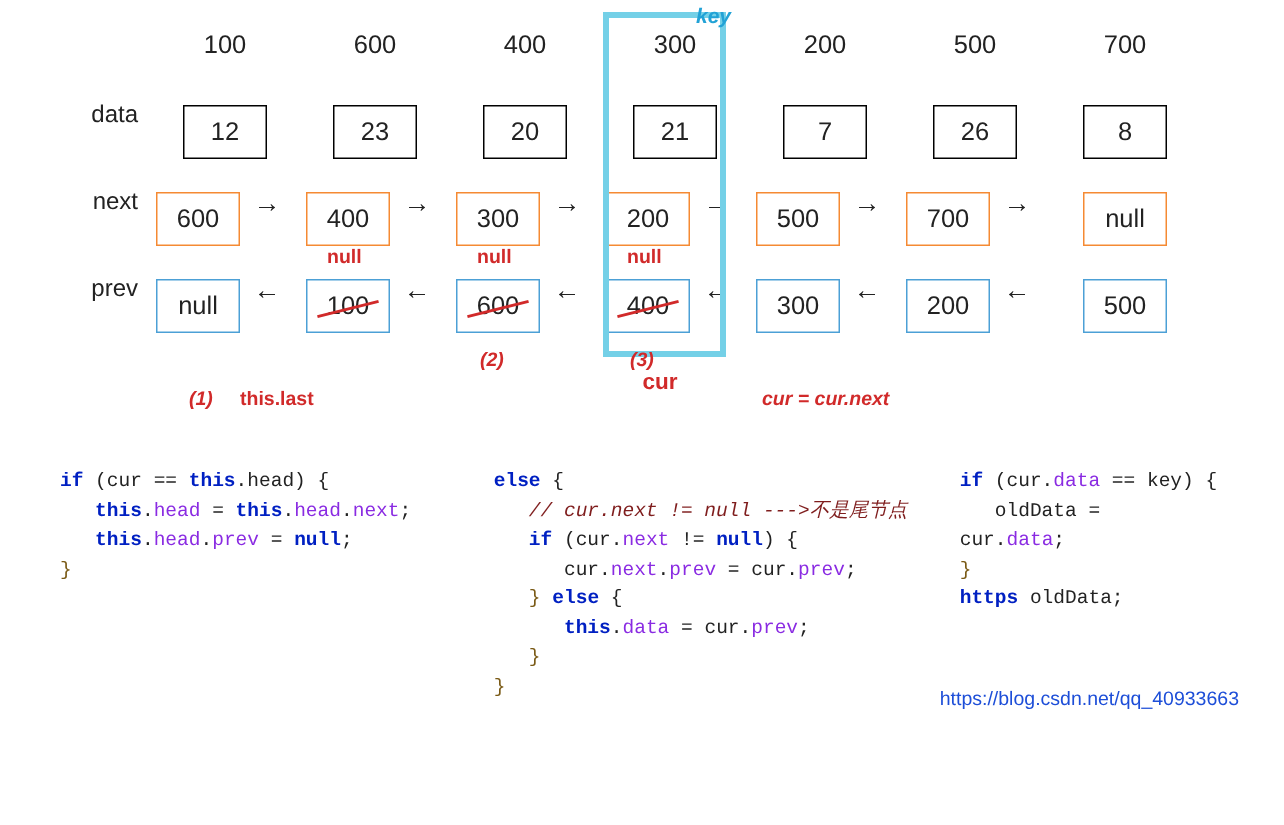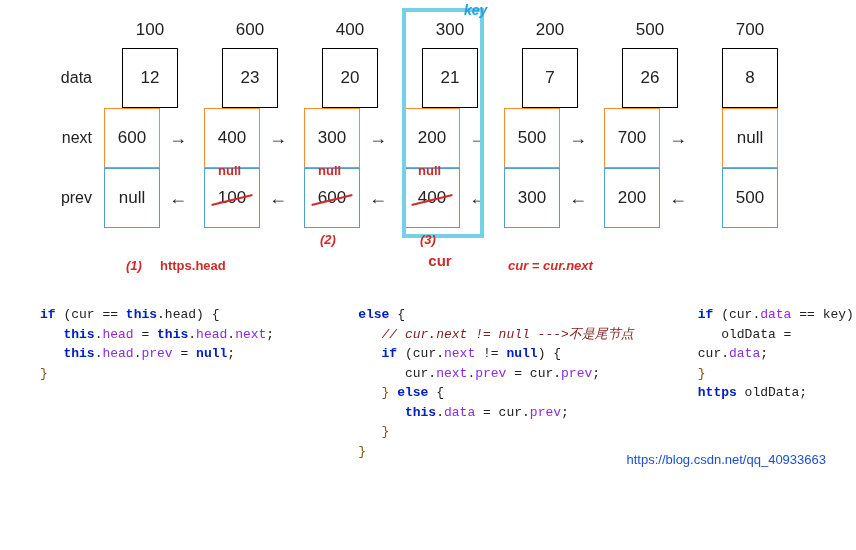--- a/index.html
+++ b/index.html
@@ -24,27 +24,28 @@
     padding-right: 8px;
     font-size: 16px;
   }
   .addr-cell {
     text-align: center;
     font-size: 17px;
     padding-bottom: 8px;
   }
   .cell {
     width: 56px;
-    height: 60px;
+    height: 36px;
     display: flex;
     align-items: center;
     justify-content: center;
     font-size: 17px;
     box-sizing: border-box;
     position: relative;
+    margin-top: 22px;
   }
   .cell.data { border: 1px solid #000; }
   .cell.next { border: 1px solid #f58a33; }
   .cell.prev { border: 1px solid #4ca0d6; }
   .arrow {
     width: 36px;
     text-align: center;
     font-size: 18px;
     line-height: 52px;
     display: inline-block;
@@ -80,22 +81,22 @@
   }
   .strike::after {
     content: "";
     position: absolute;
     left: 6px; right: 6px; top: 52%;
     border-top: 2px solid #d12a2a;
     transform: rotate(-14deg);
   }
   .code-area {
     display: flex;
-    gap: 44px;
-    margin-top: 36px;
+    gap: 15px;
+    margin-top: 48px;
     font-family: Consolas, "Courier New", monospace;
     font-size: 13px;
     white-space: pre;
     position: relative;
   }
   .code-block { line-height: 1.5; }
   .k-blue   { color: #0020c2; font-weight: bold; }
   .k-purple { color: #8a2be2; }
   .k-brown  { color: #7a5a16; }
   .k-gray   { color: #7f1d1d; font-style: italic; }
@@ -213,21 +214,21 @@
   <div class="key-label" style="left:424px; top:-18px;">key</div>
 
   <div class="red-ann" style="left:178px; top:143px;">null</div>
   <div class="red-ann" style="left:278px; top:143px;">null</div>
   <div class="red-ann" style="left:378px; top:143px;">null</div>
 
   <div class="red-ann italic" style="left:280px; top:212px;">(2)</div>
   <div class="red-ann italic" style="left:380px; top:212px;">(3)</div>
 
   <div class="red-ann italic" style="left:86px; top:238px;">(1)</div>
-  <div class="red-ann" style="left:120px; top:238px;">https.head</div>
+  <div class="red-ann" style="left:120px; top:238px;">this.last</div>
   <div class="red-ann italic" style="left:468px; top:238px;">cur = cur.next</div>
 </div>
 
 <div class="cur-label" style="margin-left:350px; width:100px; margin-top:24px;">cur</div>
 
 <div class="code-area">
   <div class="code-block"><span class="k-blue">if</span> (cur == <span class="k-blue">this</span>.head) {
    <span class="k-blue">this</span>.<span class="k-purple">head</span> = <span class="k-blue">this</span>.<span class="k-purple">head</span>.<span class="k-purple">next</span>;
    <span class="k-blue">this</span>.<span class="k-purple">head</span>.<span class="k-purple">prev</span> = <span class="k-blue">null</span>;
 <span class="k-brown">}</span></div>

